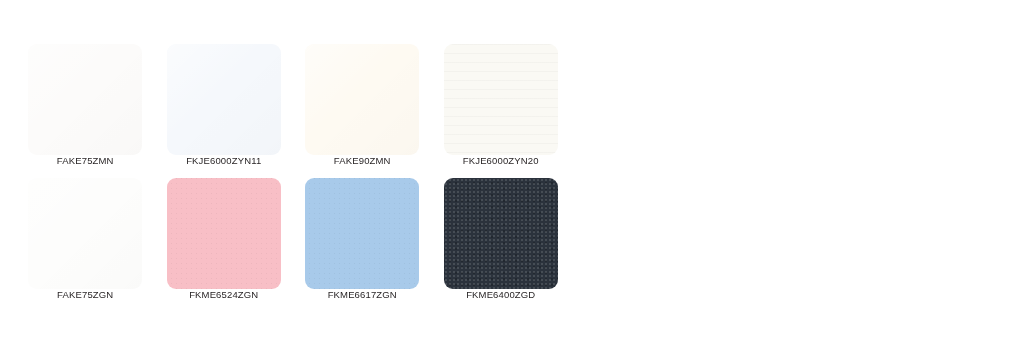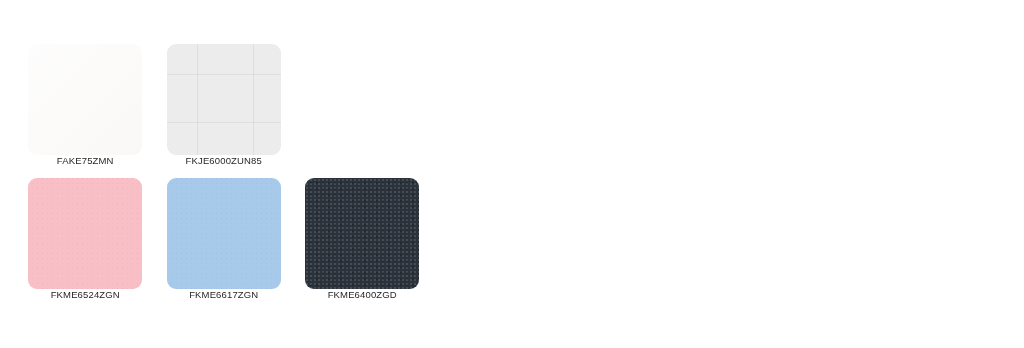--- a/index.html
+++ b/index.html
@@ -105,27 +105,45 @@
 
 <div id="swatch-board">
     <div class="swatch-row">
       <div class="swatch-cell">
         <div class="swatch-tile" style="background: rgb(252, 251, 250);">
           <div class="tex sheen"></div>
         </div>
         <div class="swatch-label">FAKE75ZMN</div>
       </div>
       <div class="swatch-cell">
-        <div class="swatch-tile" style="background: rgb(236, 236, 236);">
-          <div class="tex tilegrid"></div>
+        <div class="swatch-tile" style="background: rgb(245, 248, 252);">
+          <div class="tex sheen"></div>
         </div>
-        <div class="swatch-label">FKJE6000ZUN85</div>
+        <div class="swatch-label">FKJE6000ZYN11</div>
+      </div>
+      <div class="swatch-cell">
+        <div class="swatch-tile" style="background: rgb(254, 250, 242);">
+          <div class="tex sheen"></div>
+        </div>
+        <div class="swatch-label">FAKE90ZMN</div>
+      </div>
+      <div class="swatch-cell">
+        <div class="swatch-tile" style="background: rgb(250, 249, 244);">
+          <div class="tex stripes"></div>
+        </div>
+        <div class="swatch-label">FKJE6000ZYN20</div>
       </div>
     </div>
     <div class="swatch-row">
+      <div class="swatch-cell">
+        <div class="swatch-tile" style="background: rgb(253, 253, 252);">
+          <div class="tex sheen"></div>
+        </div>
+        <div class="swatch-label">FAKE75ZGN</div>
+      </div>
       <div class="swatch-cell">
         <div class="swatch-tile" style="background: rgb(248, 191, 198);">
           <div class="tex grain"></div>
         </div>
         <div class="swatch-label">FKME6524ZGN</div>
       </div>
       <div class="swatch-cell">
         <div class="swatch-tile" style="background: rgb(168, 202, 234);">
           <div class="tex grain"></div>
         </div>

